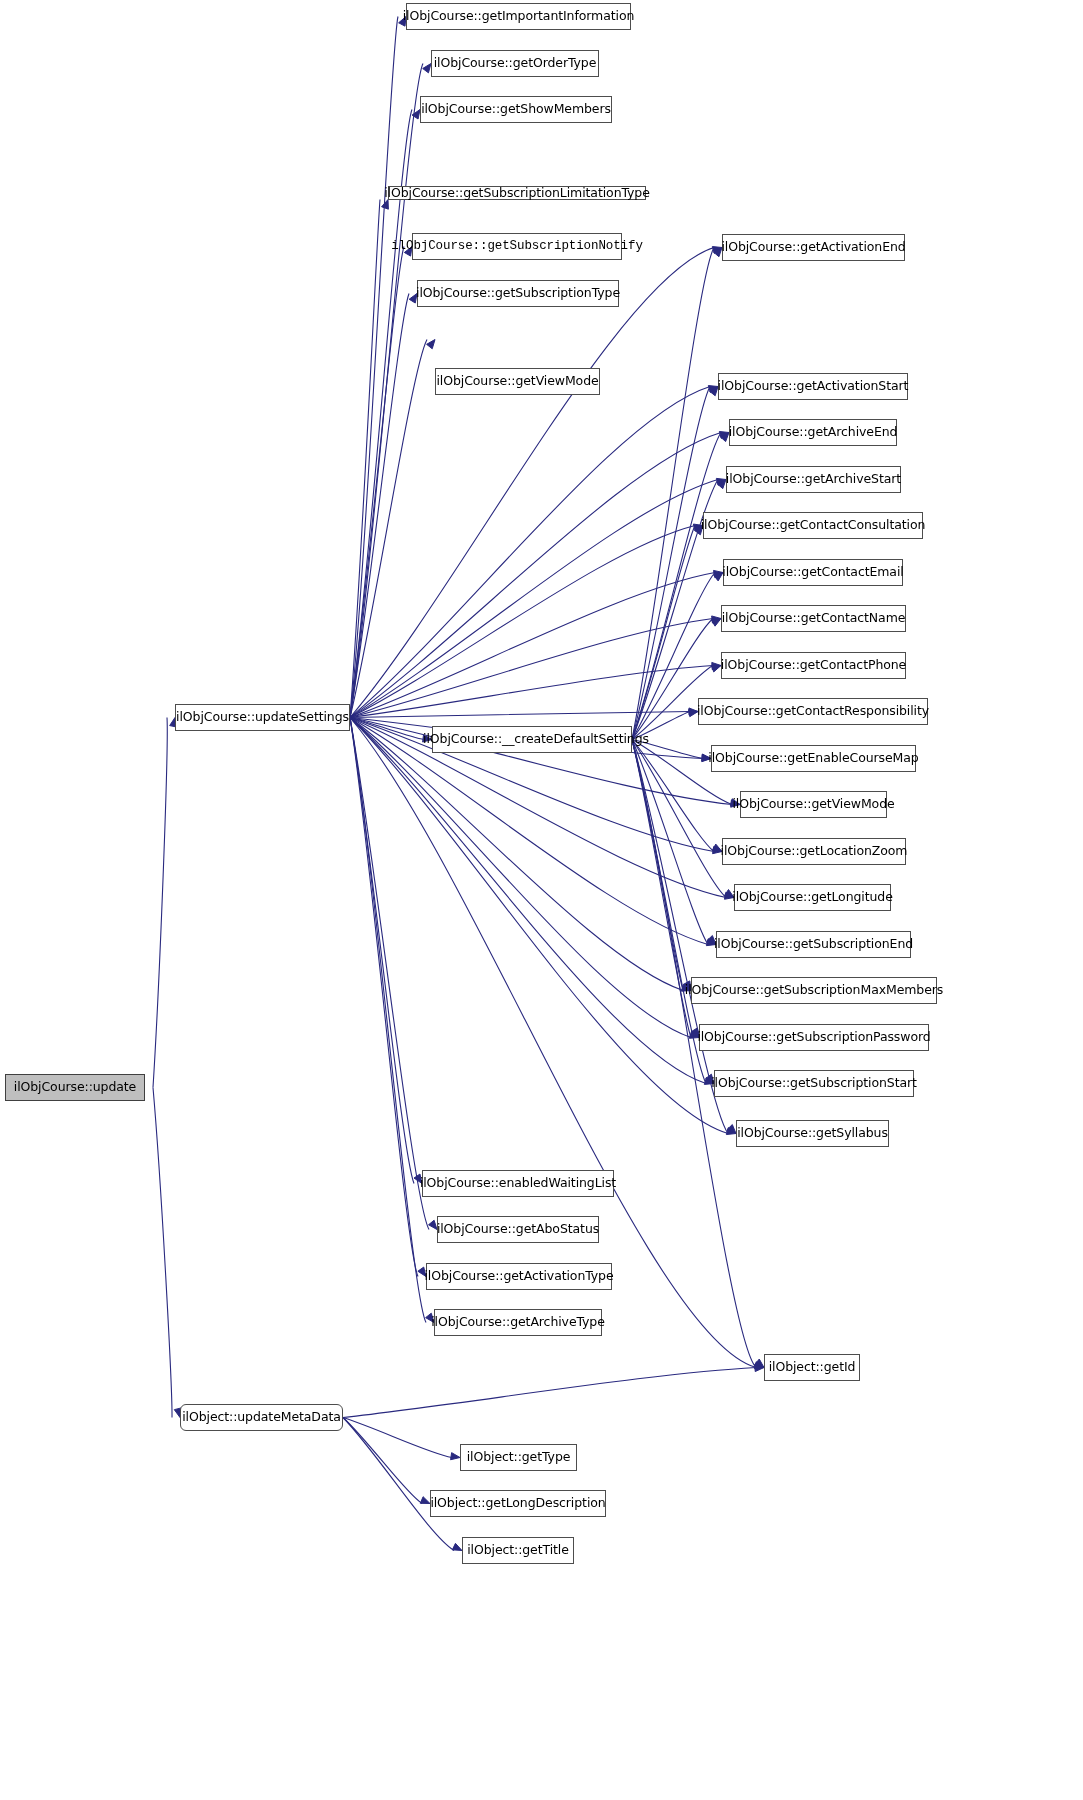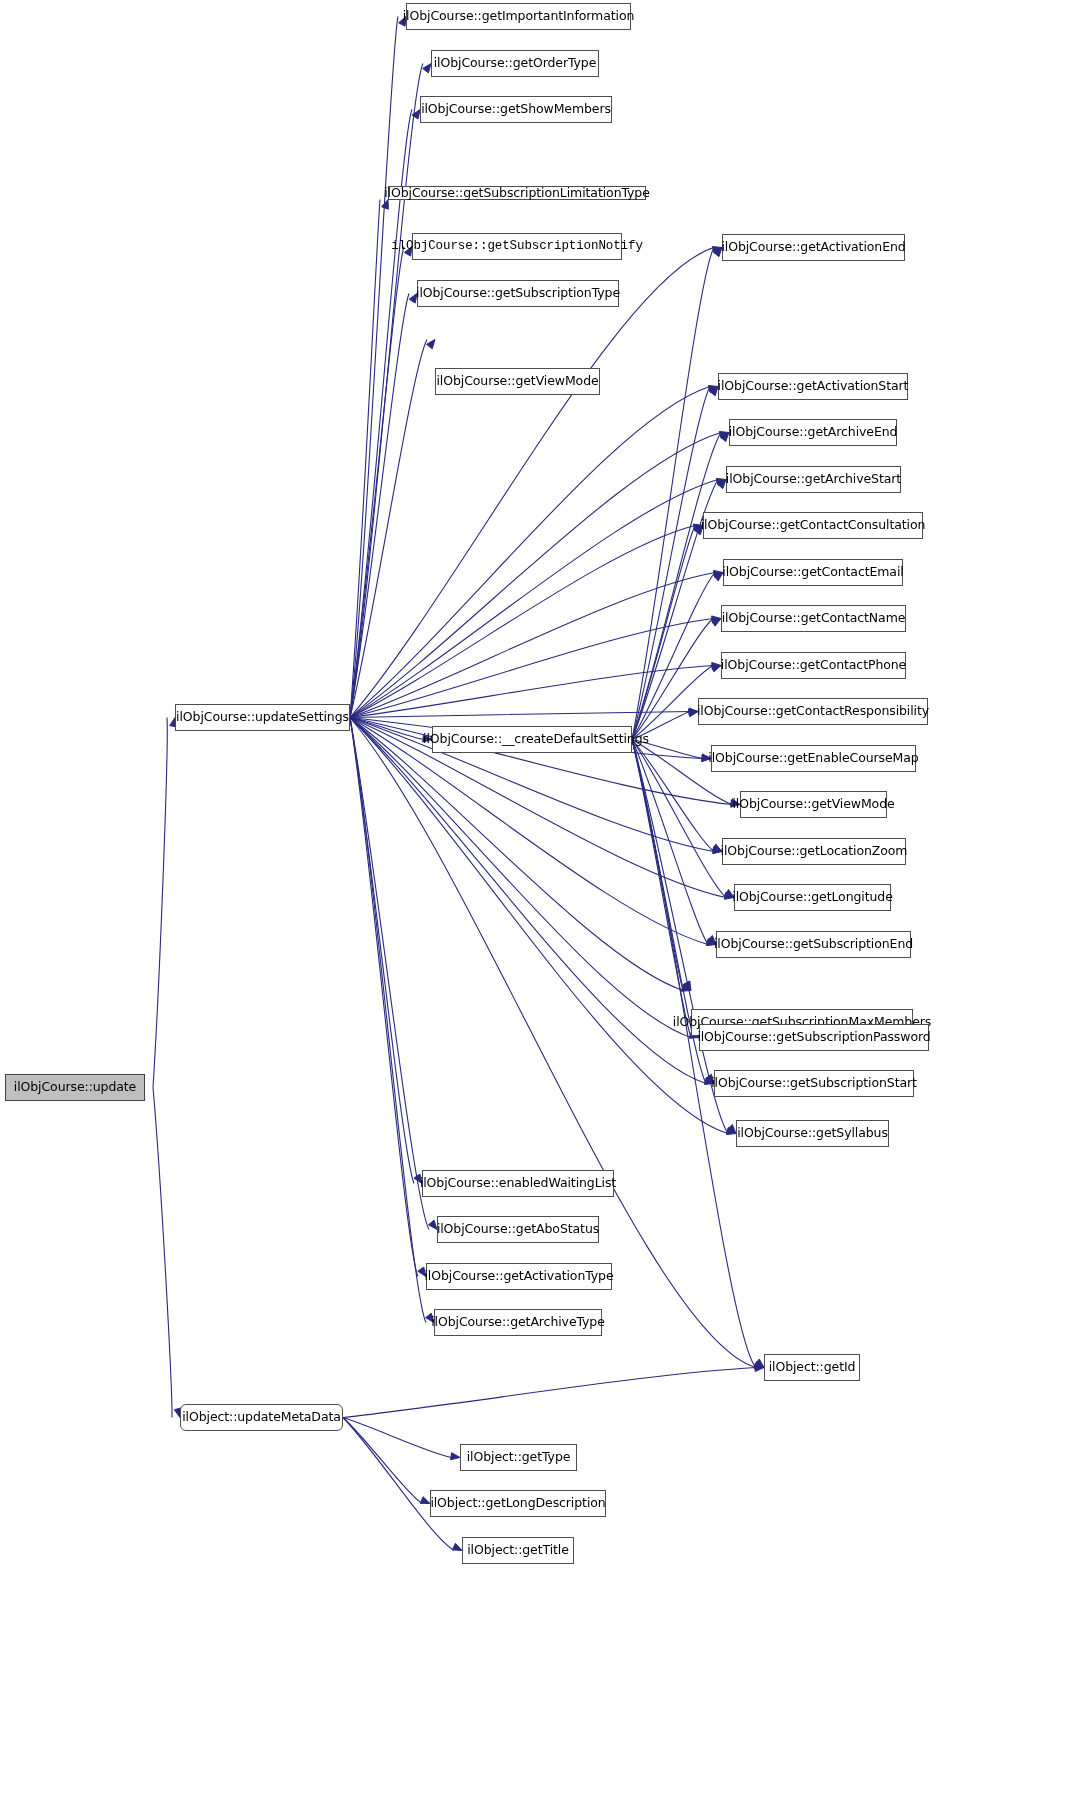--- a/index.html
+++ b/index.html
@@ -239,21 +239,21 @@
       </div>
       <div class="node" style="left: 722px; top: 838px; width: 184px; height: 27px;">
         <span class="label">ilObjCourse::getLocationZoom</span>
       </div>
       <div class="node" style="left: 734px; top: 884px; width: 157px; height: 27px;">
         <span class="label">ilObjCourse::getLongitude</span>
       </div>
       <div class="node" style="left: 716px; top: 931px; width: 195px; height: 27px;">
         <span class="label">ilObjCourse::getSubscriptionEnd</span>
       </div>
-      <div class="node" style="left: 691px; top: 977px; width: 222px; height: 27px; margin-top: 32px;">
+      <div class="node" style="left: 691px; top: 977px; width: 246px; height: 27px;">
         <span class="label">ilObjCourse::getSubscriptionMaxMembers</span>
       </div>
       <div class="node" style="left: 699px; top: 1024px; width: 230px; height: 27px;">
         <span class="label">ilObjCourse::getSubscriptionPassword</span>
       </div>
       <div class="node" style="left: 714px; top: 1070px; width: 200px; height: 27px;">
         <span class="label">ilObjCourse::getSubscriptionStart</span>
       </div>
       <div class="node" style="left: 736px; top: 1120px; width: 153px; height: 27px;">
         <span class="label">ilObjCourse::getSyllabus</span>

